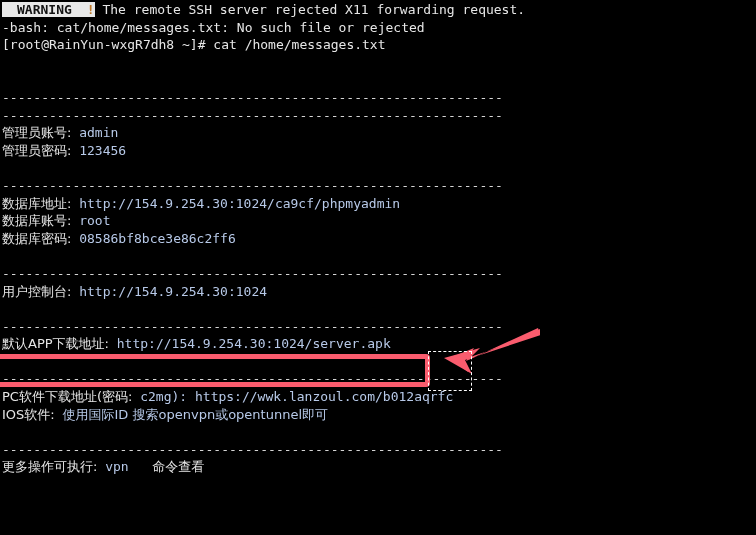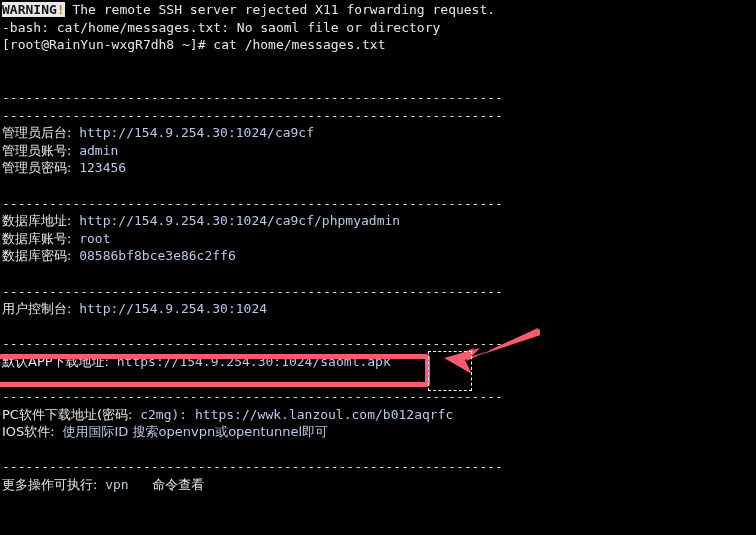--- a/index.html
+++ b/index.html
@@ -27,21 +27,21 @@
   }
   .line {
     white-space: pre;
     height: 17.6px;
     letter-spacing: 0px;
   }
   .warn-badge {
     background: #e8e8e8;
     color: #141414;
     font-weight: bold;
-    padding: 0 0px;
+    padding: 0 15px;
   }
   .warn-bang {
     background: #e8e8e8;
     color: #c07a2a;
     font-weight: bold;
   }
   .white { color: #e6e6e6; }
   .val { color: #b7c9e8; }
   .sep {
     color: #d5d5d5;
@@ -87,31 +87,30 @@
 </style>
 </head>
 <body>
 
 <div id="screen">
   <div class="term">
 
     <div class="line"><span class="warn-badge">WARNING</span><span class="warn-bang">!</span><span class="white"> The remote SSH server rejected X11 forwarding request.</span></div>
 
 
-    <div class="line"><span class="white">-bash: cat/home/messages.txt: No saoml file or directory</span></div>
+    <div class="line"><span class="white">-bash: cat/home/messages.txt: No such file or rejected</span></div>
 
     <div class="line"><span class="white">[root@RainYun-wxgR7dh8 ~]# </span><span class="white">cat /home/messages.txt</span></div>
 
     <div class="blank"></div>
     <div class="blank"></div>
 
     <div class="sep">----------------------------------------------------------------</div>
     <div class="sep">----------------------------------------------------------------</div>
 
-    <div class="line"><span class="cn white">管理员后台:</span><span> </span><span class="val">http://154.9.254.30:1024/ca9cf</span></div>
 
     <div class="line"><span class="cn white">管理员账号:</span><span> </span><span class="val">admin</span></div>
 
     <div class="line"><span class="cn white">管理员密码:</span><span> </span><span class="val">123456</span></div>
 
     <div class="blank"></div>
     <div class="sep">----------------------------------------------------------------</div>
 
     <div class="line"><span class="cn white">数据库地址:</span><span> </span><span class="val">http://154.9.254.30:1024/ca9cf/phpmyadmin</span></div>
 
@@ -121,21 +120,21 @@
 
     <div class="blank"></div>
     <div class="sep">----------------------------------------------------------------</div>
 
 
     <div class="line"><span class="cn white">用户控制台:</span><span> </span><span class="val">http://154.9.254.30:1024</span></div>
 
     <div class="blank"></div>
     <div class="sep">----------------------------------------------------------------</div>
 
-    <div class="line"><span class="cn white">默认APP下载地址:</span><span> </span><span class="val">https://154.9.254.30:1024/saoml.apk</span></div>
+    <div class="line"><span class="cn white">默认APP下载地址:</span><span> </span><span class="val">http://154.9.254.30:1024/server.apk</span></div>
 
     <div class="blank"></div>
     <div class="sep">----------------------------------------------------------------</div>
 
     <div class="line"><span class="cn white">PC软件下载地址(密码:</span><span> </span><span class="val">c2mg): https://wwk.lanzoul.com/b012aqrfc</span></div>
 
     <div class="line"><span class="cn white">IOS软件:</span><span> </span><span class="cn val">使用国际ID 搜索openvpn或opentunnel即可</span></div>
 
     <div class="blank"></div>
     <div class="sep">----------------------------------------------------------------</div>

